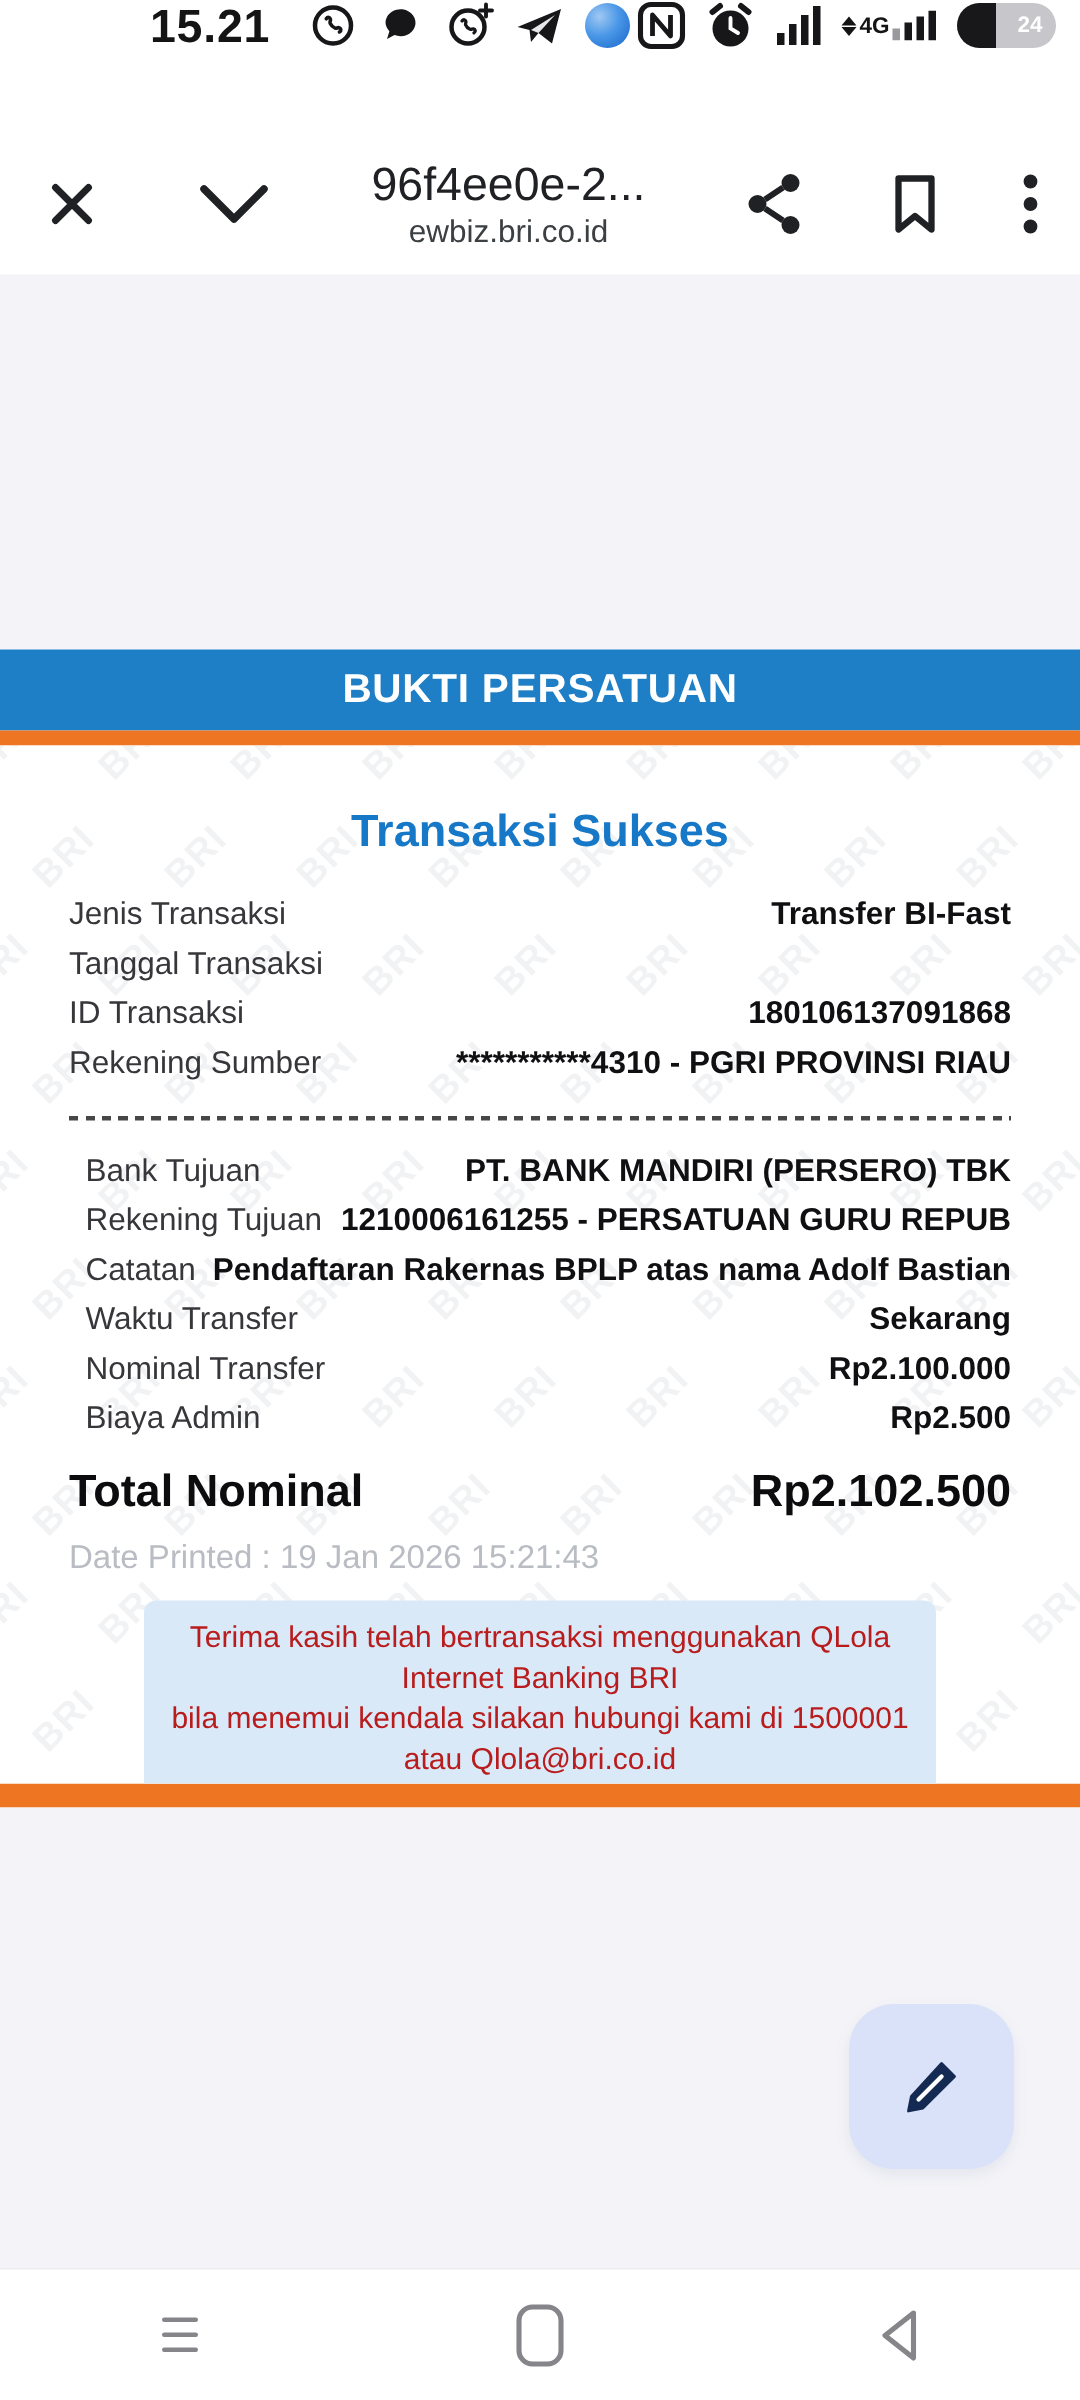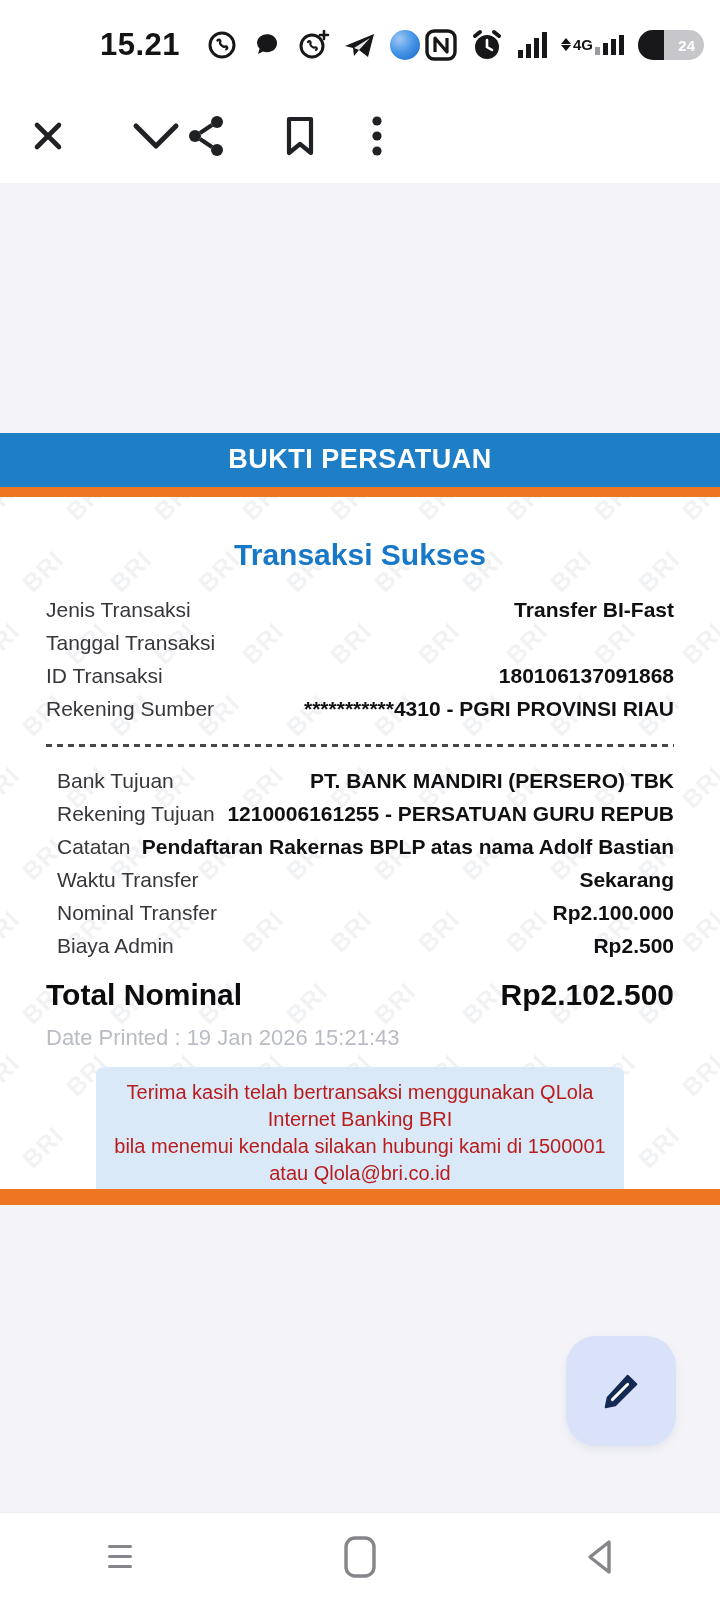--- a/index.html
+++ b/index.html
@@ -1,20 +1,20 @@
 <!DOCTYPE html>
 <html><head>
 <meta charset="utf-8">
 <style>
   html,body{margin:0;padding:0;width:720px;height:1600px;overflow:hidden;background:#fff;
     font-family:"Liberation Sans",sans-serif;}
   .screen{width:720px;height:1600px;display:flex;flex-direction:column;}
 
   
-  .status-bar{height:90px;background:#fff;display:flex;align-items:center;
+  .status-bar{height:90px;background:#fff;display:flex;align-items:flex-start;
     padding:0 16px 0 100px;box-sizing:border-box;}
   .sb-time{font-size:31px;font-weight:700;color:#141414;letter-spacing:.5px;}
   .sb-left{display:flex;align-items:center;gap:13px;margin-left:26px;}
   .sb-right{margin-left:auto;display:flex;align-items:center;gap:11px;}
   .sb-icon{display:inline-flex;align-items:center;justify-content:center;}
   .browser-ball{width:30px;height:30px;border-radius:50%;
     background:radial-gradient(circle at 32% 30%,#9fc8f2 0%,#4a97e8 45%,#1565c6 100%);}
   .sig-group{display:flex;flex-direction:row;align-items:center;line-height:1;}
   .sig-top{display:flex;align-items:center;gap:2px;font-size:15px;font-weight:700;color:#141414;}
   .arrows{display:flex;flex-direction:column;gap:1px;}
@@ -162,20 +162,24 @@
       <svg width="44" height="44" viewBox="0 0 44 44">
           <path d="M11 11 L33 33 M33 11 L11 33" stroke="#202124" stroke-width="4.6" stroke-linecap="round"></path>
         </svg>
     </button>
     <span class="bh-gap"></span>
     <button class="bh-btn">
       <svg width="56" height="36" viewBox="0 0 56 36">
           <path d="M8 8 L28 28 L48 8" stroke="#202124" stroke-width="5" fill="none" stroke-linecap="round" stroke-linejoin="round"></path>
         </svg>
     </button>
+    <div class="bh-title-wrap">
+      <span class="bh-title">96f4ee0e-2...</span>
+      <span class="bh-url">ewbiz.bri.co.id</span>
+    </div>
     <button class="bh-btn">
       <svg width="46" height="48" viewBox="0 0 46 48">
           <circle cx="33" cy="10" r="6" fill="#202124"></circle>
           <circle cx="11" cy="24" r="6" fill="#202124"></circle>
           <circle cx="33" cy="38" r="6" fill="#202124"></circle>
           <path d="M16 21 L28 13 M16 27 L28 35" stroke="#202124" stroke-width="4"></path>
         </svg>
     </button>
     <span class="bh-gap-sm"></span>
     <button class="bh-btn">

